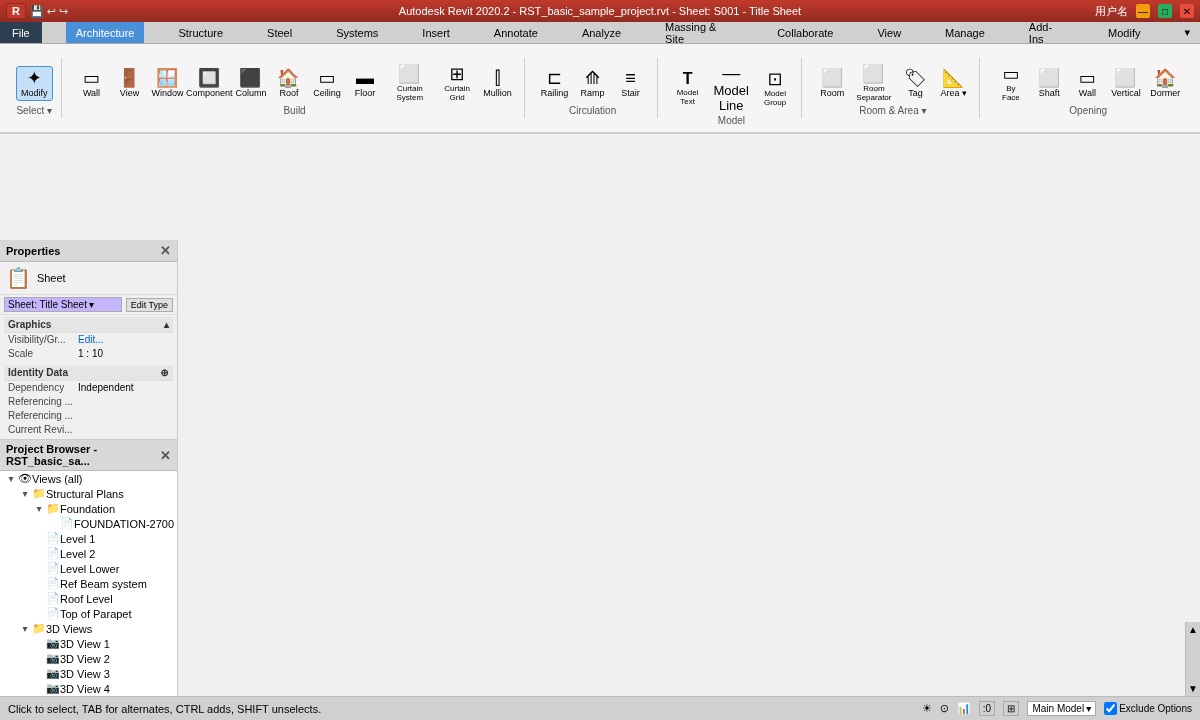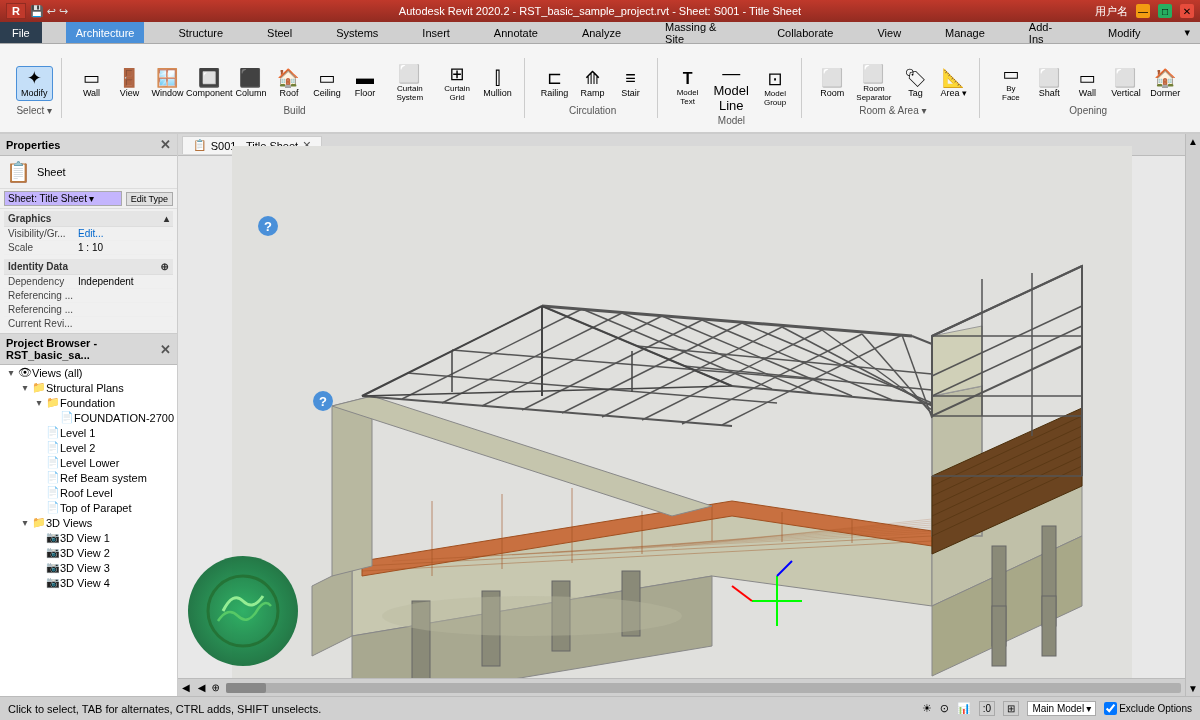--- a/index.html
+++ b/index.html
@@ -55,20 +55,21 @@
       padding: 2px 4px; border-radius: 3px; min-width: 36px;
     }
     .ribbon-btn .icon { font-size: 18px; line-height: 1; }
     .ribbon-btn .label { font-size: 9px; margin-top: 1px; text-align: center; }
     .ribbon-btn.active, .ribbon-btn.selected { background: #c5dff8; border: 1px solid #4a90d9; }
 
     
     #main-layout {
       display: flex;
       height: calc(720px - 22px - 22px - 90px - 24px);
+      align-items: flex-end;
     }
 
     
     #left-panel {
       width: 178px; background: #f0f0f0; border-right: 1px solid #ccc;
       display: flex; flex-direction: column; overflow: hidden;
     }
 
     
     #properties-panel {

